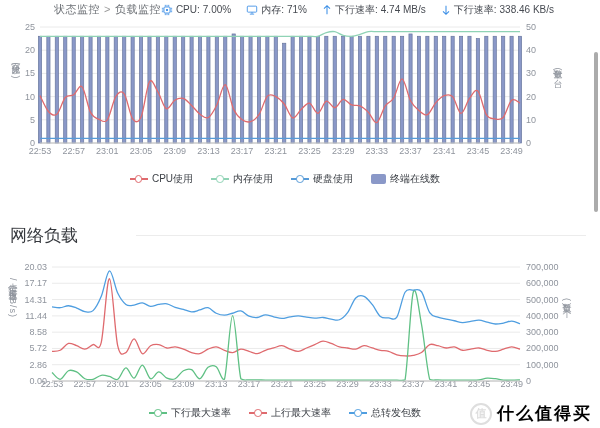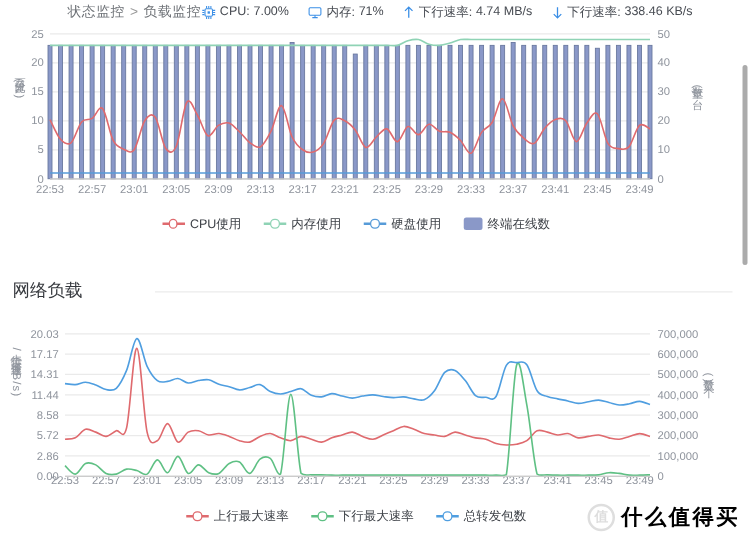--- a/index.html
+++ b/index.html
@@ -17,21 +17,21 @@
           font-size:9px;color:#8f949d;letter-spacing:1px;}
   .legend{position:absolute;left:0;width:570px;display:flex;justify-content:center;
           align-items:flex-end;gap:18px;font-size:10px;color:#3b3f45;}
   .litem{display:flex;align-items:center;gap:4px;cursor:pointer;}
   .lmark{position:relative;width:18px;height:10px;display:inline-block;}
   .lmark::before{content:"";position:absolute;left:0;right:0;top:4.2px;height:1.6px;background:var(--c);}
   .lmark::after{content:"";position:absolute;left:5px;top:1px;width:5.5px;height:5.5px;
                 border:1.6px solid var(--c);border-radius:50%;background:#fff;}
   .lmark-bar{width:15px;height:10px;border-radius:2px;display:inline-block;}
   .section-head{position:absolute;top:224px;left:10px;right:14px;display:flex;align-items:center;}
-  .section-title{font-size:14px;color:#36393e;}
+  .section-title{font-size:17px;color:#36393e;}
   .section-divider{flex:1;height:1px;background:#ececec;margin-left:58px;}
   svg.chart{position:absolute;left:0;}
   .watermark{position:absolute;right:8px;bottom:3px;display:flex;align-items:center;gap:5px;
              color:#dcdcdc;user-select:none;}
   .wm-circle{width:18px;height:18px;border:2px solid #dedede;border-radius:50%;display:flex;
              align-items:center;justify-content:center;font-size:11px;font-weight:bold;color:#dedede;}
   .wm-text{font-size:17px;font-weight:bold;letter-spacing:2px;color:#000000;}
   .scroll-thumb{position:absolute;left:594px;top:52px;width:4px;height:160px;
                 background:#ababab;border-radius:2px;}
 </style>
@@ -248,26 +248,26 @@
       <text x="446.10526315789474" y="139" text-anchor="middle" font-size="9" fill="#8f949d">23:41</text>
       <text x="478.94736842105266" y="139" text-anchor="middle" font-size="9" fill="#8f949d">23:45</text>
       <text x="511.7894736842105" y="139" text-anchor="middle" font-size="9" fill="#8f949d">23:49</text>
       <path d="M52,103.40439340988517C53.368421052631575,103.21467798302547,57.473684210526315,103.59410883674488,60.21052631578947,102.26610084872691C62.94736842105263,100.93809286070893,65.68421052631578,96.19520718921618,68.42105263157895,95.43634548177734C71.15789473684211,94.6774837743385,73.89473684210526,96.76435346979531,76.63157894736842,97.71293060409386C79.36842105263159,98.6615077383924,82.10526315789474,101.31752371442836,84.84210526315789,101.12780828756866C87.57894736842104,100.93809286070895,90.3157894736842,97.71293060409386,93.05263157894737,96.57463804293559C95.78947368421053,95.43634548177732,98.5263157894737,105.30154767848228,101.26315789473685,94.29805292061907C104,83.29455816275586,106.73684210526315,29.984523215177237,109.47368421052632,30.553669495756367C112.21052631578948,31.122815776335496,114.94736842105263,85.38142785821267,117.6842105263158,97.71293060409386C120.42105263157896,110.04443334997504,123.15789473684211,105.6809785322017,125.89473684210526,104.54268597104344C128.6315789473684,103.40439340988517,131.3684210526316,90.69345981028458,134.10526315789474,90.88317523714429C136.8421052631579,91.07289066400399,139.57894736842107,104.54268597104343,142.31578947368422,105.68097853220169C145.05263157894737,106.81927109335996,147.78947368421055,99.23065401897153,150.5263157894737,97.71293060409386C153.26315789473685,96.19520718921618,156.00000000000003,96.19520718921616,158.73684210526318,96.57463804293559C161.47368421052633,96.95406889665502,164.21052631578948,99.61008487269096,166.94736842105263,99.98951572641039C169.68421052631578,100.36894658012982,172.42105263157896,98.66150773839242,175.1578947368421,98.85122316525212C177.89473684210526,99.04093859211183,180.63157894736844,100.17923115327011,183.3684210526316,101.12780828756866C186.10526315789474,102.0763854218672,188.8421052631579,103.7838242636046,191.57894736842104,104.54268597104344C194.3157894736842,105.30154767848228,197.05263157894737,106.25012481278083,199.78947368421052,105.68097853220169C202.52631578947367,105.11183225162256,205.26315789473685,102.26610084872692,208,101.12780828756866C210.73684210526315,99.98951572641039,213.47368421052633,98.66150773839242,216.21052631578948,98.85122316525212C218.94736842105263,99.04093859211183,221.6842105263158,101.31752371442835,224.42105263157896,102.26610084872691C227.1578947368421,103.21467798302547,229.89473684210526,104.73240139790315,232.6315789473684,104.54268597104344C235.36842105263156,104.35297054418373,238.10526315789474,101.31752371442836,240.8421052631579,101.12780828756866C243.57894736842104,100.93809286070895,246.31578947368422,102.64553170244633,249.05263157894737,103.40439340988517C251.78947368421052,104.16325511732401,254.5263157894737,105.8706939590614,257.2631578947369,105.68097853220169C260.00000000000006,105.49126310534199,262.73684210526324,103.21467798302545,265.47368421052636,102.26610084872691C268.2105263157895,101.31752371442836,270.9473684210526,100.74837743384923,273.6842105263158,99.98951572641039C276.42105263157896,99.23065401897155,279.1578947368421,97.52321517723415,281.89473684210526,97.71293060409386C284.63157894736844,97.90264603095356,287.36842105263156,100.17923115327011,290.10526315789474,101.12780828756866C292.8421052631579,102.0763854218672,295.57894736842104,103.59410883674488,298.3157894736842,103.40439340988517C301.0526315789474,103.21467798302547,303.78947368421046,101.12780828756866,306.52631578947364,99.98951572641039C309.2631578947368,98.85122316525212,312,97.71293060409386,314.7368421052632,96.57463804293559C317.47368421052636,95.43634548177732,320.2105263157895,93.34947578632053,322.94736842105266,93.15976035946082C325.68421052631584,92.97004493260111,328.42105263157896,94.48776834747879,331.1578947368421,95.43634548177734C333.8947368421052,96.38492261607588,336.6315789473684,98.09236145781328,339.36842105263156,98.85122316525212C342.10526315789474,99.61008487269096,344.84210526315786,99.61008487269096,347.57894736842104,99.98951572641039C350.3157894736842,100.36894658012982,353.05263157894734,101.50723914128808,355.7894736842105,101.12780828756866C358.5263157894737,100.74837743384923,361.2631578947368,97.90264603095356,364,97.71293060409386C366.7368421052632,97.52321517723415,369.4736842105263,99.23065401897155,372.2105263157895,99.98951572641039C374.94736842105266,100.74837743384923,377.6842105263158,101.69695456814777,380.42105263157896,102.26610084872691C383.15789473684214,102.83524712930604,385.89473684210526,102.64553170244633,388.63157894736844,103.40439340988517C391.3684210526316,104.16325511732401,394.1052631578948,106.06040938592112,396.8421052631579,106.81927109335996C399.57894736842104,107.5781328007988,402.31578947368416,107.86270594108836,405.05263157894734,107.95756365451822C407.7894736842105,108.05242136794809,410.52631578947364,107.95756365451822,413.2631578947368,107.38841737393909C416,106.81927109335996,418.7368421052631,106.34498252621069,421.4736842105263,104.54268597104344C424.2105263157895,102.7403894158762,426.9473684210526,97.71293060409386,429.6842105263158,96.57463804293559C432.42105263157896,95.43634548177732,435.1578947368421,97.14378432351472,437.89473684210526,97.71293060409386C440.63157894736844,98.28207688467299,443.36842105263156,99.79980029955068,446.10526315789474,99.98951572641039C448.8421052631579,100.1792311532701,451.57894736842104,98.47179231153271,454.3157894736842,98.85122316525212C457.0526315789474,99.23065401897153,459.7894736842105,101.88666999500748,462.5263157894737,102.26610084872691C465.2631578947369,102.64553170244633,468,101.50723914128807,470.7368421052632,101.12780828756866C473.47368421052636,100.74837743384924,476.2105263157895,99.79980029955068,478.94736842105266,99.98951572641039C481.68421052631584,100.1792311532701,484.42105263157896,101.69695456814777,487.1578947368421,102.26610084872691C489.8947368421052,102.83524712930604,492.6315789473684,103.59410883674488,495.36842105263156,103.40439340988517C498.10526315789474,103.21467798302547,500.84210526315786,101.8866699950075,503.57894736842104,101.12780828756866C506.3157894736842,100.36894658012982,509.05263157894734,98.85122316525212,511.7894736842105,98.85122316525212C514.5263157894736,98.85122316525212,518.6315789473684,100.74837743384923,520,101.12780828756866" fill="none" stroke="#df6a6e" stroke-width="1.3" stroke-linejoin="round"></path>
       <path d="M52,124.46280579131303C53.368421052631575,125.6010983524713,57.473684210526315,131.57713429855215,60.21052631578947,131.2925611582626C62.94736842105263,131.00798801797305,65.68421052631578,123.98851722416374,68.42105263157895,122.75536694957563C71.15789473684211,121.52221667498752,73.89473684210526,122.56565152271592,76.63157894736842,123.8936595107339C79.36842105263159,125.22166749875187,82.10526315789474,129.49026460309534,84.84210526315789,130.72341487768347C87.57894736842104,131.9565651522716,90.3157894736842,131.86170743884173,93.05263157894737,131.2925611582626C95.78947368421053,130.72341487768347,98.5263157894737,127.78282576135796,101.26315789473685,127.30853719420868C104,126.83424862705941,106.73684210526315,127.78282576135797,109.47368421052632,128.44682975536696C112.21052631578948,129.11083374937596,114.94736842105263,132.71542685971042,117.6842105263158,131.2925611582626C120.42105263157896,129.86969545681478,123.15789473684211,120.09935097353969,125.89473684210526,119.90963554667998C128.6315789473684,119.71992011982027,131.3684210526316,130.6285571642536,134.10526315789474,130.15426859710433C136.8421052631579,129.67998002995506,139.57894736842107,116.96904643035447,142.31578947368422,117.06390414378433C145.05263157894737,117.15876185721419,147.78947368421055,129.5851223165252,150.5263157894737,130.72341487768347C153.26315789473685,131.86170743884173,156.00000000000003,123.98851722416376,158.73684210526318,123.8936595107339C161.47368421052633,123.79880179730404,164.21052631578948,129.01597603594607,166.94736842105263,130.15426859710433C169.68421052631578,131.2925611582626,172.42105263157896,131.9565651522716,175.1578947368421,130.72341487768347C177.89473684210526,129.49026460309534,180.63157894736844,124.27309036445331,183.3684210526316,122.75536694957563C186.10526315789474,121.23764353469795,188.8421052631579,120.2890664003994,191.57894736842104,121.61707438841738C194.3157894736842,122.94508237643535,197.05263157894737,131.10284573140288,199.78947368421052,130.72341487768347C202.52631578947367,130.34398402396405,205.26315789473685,121.33250124812781,208,119.34048926610085C210.73684210526315,117.34847728407388,213.47368421052633,116.77933100349475,216.21052631578948,118.77134298552171C218.94736842105263,120.76335496754868,221.6842105263158,133,224.42105263157896,131.2925611582626C227.1578947368421,122.75536694957563,229.89473684210526,67.64303544682976,232.6315789473684,67.5481777333999C235.36842105263156,67.45332001997004,238.10526315789474,120.00449326010983,240.8421052631579,130.72341487768347C243.57894736842104,133,246.31578947368422,131.671992011982,249.05263157894737,131.86170743884173C251.78947368421052,132.05142286570145,254.5263157894737,131.8142785821268,257.2631578947369,131.86170743884173C260.00000000000006,131.90913629555666,262.73684210526324,132.09885172241638,265.47368421052636,132.14628057913131C268.2105263157895,132.19370943584624,270.9473684210526,132.14628057913131,273.6842105263158,132.14628057913131C276.42105263157896,132.14628057913131,279.1578947368421,132.14628057913131,281.89473684210526,132.14628057913131C284.63157894736844,132.14628057913131,287.36842105263156,132.14628057913131,290.10526315789474,132.14628057913131C292.8421052631579,132.14628057913131,295.57894736842104,132.14628057913131,298.3157894736842,132.14628057913131C301.0526315789474,132.14628057913131,303.78947368421046,132.14628057913131,306.52631578947364,132.14628057913131C309.2631578947368,132.14628057913131,312,132.14628057913131,314.7368421052632,132.14628057913131C317.47368421052636,132.14628057913131,320.2105263157895,132.14628057913131,322.94736842105266,132.14628057913131C325.68421052631584,132.14628057913131,328.42105263157896,132.14628057913131,331.1578947368421,132.14628057913131C333.8947368421052,132.14628057913131,336.6315789473684,132.14628057913131,339.36842105263156,132.14628057913131C342.10526315789474,132.14628057913131,344.84210526315786,132.14628057913131,347.57894736842104,132.14628057913131C350.3157894736842,132.14628057913131,353.05263157894734,132.14628057913131,355.7894736842105,132.14628057913131C358.5263157894737,132.14628057913131,361.2631578947368,132.14628057913131,364,132.14628057913131C366.7368421052632,132.14628057913131,369.4736842105263,132.14628057913131,372.2105263157895,132.14628057913131C374.94736842105266,132.14628057913131,377.6842105263158,132.14628057913131,380.42105263157896,132.14628057913131C383.15789473684214,132.14628057913131,385.89473684210526,132.14628057913131,388.63157894736844,132.14628057913131C391.3684210526316,132.14628057913131,394.1052631578948,132.19370943584624,396.8421052631579,132.14628057913131C399.57894736842104,132.09885172241638,402.31578947368416,133,405.05263157894734,131.86170743884173C407.7894736842105,117.2061907139291,410.52631578947364,53.50923614578133,413.2631578947368,44.21318022965552C416,34.91712431352971,418.7368421052631,61.57214178731903,421.4736842105263,76.08537194208688C424.2105263157895,90.59860209685473,426.9473684210526,121.99650524213679,429.6842105263158,131.2925611582626C432.42105263157896,133,435.1578947368421,131.71942086869694,437.89473684210526,131.86170743884173C440.63157894736844,132.00399400898652,443.36842105263156,132.09885172241638,446.10526315789474,132.14628057913131C448.8421052631579,132.19370943584624,451.57894736842104,132.14628057913131,454.3157894736842,132.14628057913131C457.0526315789474,132.14628057913131,459.7894736842105,132.14628057913131,462.5263157894737,132.14628057913131C465.2631578947369,132.14628057913131,468,132.19370943584624,470.7368421052632,132.14628057913131C473.47368421052636,132.09885172241638,476.2105263157895,132.19370943584624,478.94736842105266,131.86170743884173C481.68421052631584,131.52970544183722,484.42105263157896,130.34398402396405,487.1578947368421,130.15426859710433C489.8947368421052,129.9645531702446,492.6315789473684,130.39141288067896,495.36842105263156,130.72341487768347C498.10526315789474,131.05541687468798,500.84210526315786,131.90913629555666,503.57894736842104,132.14628057913131C506.3157894736842,132.38342486270597,509.05263157894734,132.19370943584624,511.7894736842105,132.14628057913131C514.5263157894736,132.09885172241638,518.6315789473684,131.90913629555666,520,131.86170743884173" fill="none" stroke="#5fc084" stroke-width="1.3" stroke-linejoin="round"></path>
       <path d="M52,58.89999999999999C53.368421052631575,59.03571428571428,57.473684210526315,59.904285714285706,60.21052631578947,59.71428571428571C62.94736842105263,59.52428571428571,65.68421052631578,57.70571428571428,68.42105263157895,57.75999999999999C71.15789473684211,57.8142857142857,73.89473684210526,59.06285714285713,76.63157894736842,60.03999999999999C79.36842105263159,61.01714285714285,82.10526315789474,63.18857142857143,84.84210526315789,63.62285714285714C87.57894736842104,64.05714285714286,90.3157894736842,65.19714285714286,93.05263157894737,62.64571428571429C95.78947368421053,60.09428571428572,98.5263157894737,54.93714285714286,101.26315789473685,48.31428571428572C104,41.691428571428574,106.73684210526315,23.451428571428565,109.47368421052632,22.90857142857142C112.21052631578948,22.365714285714276,114.94736842105263,39.46571428571428,117.6842105263158,45.05714285714285C120.42105263157896,50.64857142857142,123.15789473684211,54.44857142857144,125.89473684210526,56.45714285714287C128.6315789473684,58.4657142857143,131.3684210526316,57.379999999999995,134.10526315789474,57.10857142857142C136.8421052631579,56.83714285714285,139.57894736842107,54.61142857142856,142.31578947368422,54.82857142857142C145.05263157894737,55.04571428571428,147.78947368421055,58.14,150.5263157894737,58.41142857142857C153.26315789473685,58.682857142857145,156.00000000000003,56.891428571428584,158.73684210526318,56.45714285714287C161.47368421052633,56.022857142857156,164.21052631578948,55.31714285714286,166.94736842105263,55.80571428571429C169.68421052631578,56.294285714285714,172.42105263157896,58.4657142857143,175.1578947368421,59.38857142857144C177.89473684210526,60.31142857142858,180.63157894736844,60.582857142857144,183.3684210526316,61.34285714285714C186.10526315789474,62.10285714285714,188.8421052631579,63.839999999999996,191.57894736842104,63.94857142857143C194.3157894736842,64.05714285714285,197.05263157894737,62.699999999999996,199.78947368421052,61.99428571428571C202.52631578947367,61.28857142857142,205.26315789473685,59.171428571428564,208,59.71428571428571C210.73684210526315,60.25714285714285,213.47368421052633,64.00285714285714,216.21052631578948,65.25142857142856C218.94736842105263,66.49999999999999,221.6842105263158,67.20571428571428,224.42105263157896,67.20571428571428C227.1578947368421,67.20571428571428,229.89473684210526,65.95714285714286,232.6315789473684,65.25142857142856C235.36842105263156,64.54571428571427,238.10526315789474,62.482857142857135,240.8421052631579,62.97142857142856C243.57894736842104,63.45999999999999,246.31578947368422,67.09714285714284,249.05263157894737,68.18285714285713C251.78947368421052,69.26857142857142,254.5263157894737,69.70285714285714,257.2631578947369,69.48571428571428C260.00000000000006,69.26857142857142,262.73684210526324,66.98857142857143,265.47368421052636,66.88000000000001C268.2105263157895,66.77142857142859,270.9473684210526,68.23714285714286,273.6842105263158,68.83428571428571C276.42105263157896,69.43142857142857,279.1578947368421,70.46285714285713,281.89473684210526,70.46285714285713C284.63157894736844,70.46285714285713,287.36842105263156,69.26857142857142,290.10526315789474,68.83428571428571C292.8421052631579,68.4,295.57894736842104,67.80285714285715,298.3157894736842,67.85714285714286C301.0526315789474,67.91142857142857,303.78947368421046,68.78,306.52631578947364,69.16C309.2631578947368,69.53999999999999,312,70.08285714285715,314.7368421052632,70.13714285714286C317.47368421052636,70.19142857142857,320.2105263157895,69.32285714285713,322.94736842105266,69.48571428571428C325.68421052631584,69.64857142857143,328.42105263157896,70.73428571428573,331.1578947368421,71.11428571428573C333.8947368421052,71.49428571428572,336.6315789473684,72.85142857142858,339.36842105263156,71.7657142857143C342.10526315789474,70.68,344.84210526315786,68.23714285714287,347.57894736842104,64.60000000000001C350.3157894736842,60.96285714285715,353.05263157894734,52.657142857142865,355.7894736842105,49.94285714285715C358.5263157894737,47.228571428571435,361.2631578947368,47.22857142857143,364,48.31428571428572C366.7368421052632,49.400000000000006,369.4736842105263,53.09142857142859,372.2105263157895,56.45714285714287C374.94736842105266,59.82285714285715,377.6842105263158,66.28285714285715,380.42105263157896,68.50857142857143C383.15789473684214,70.7342857142857,385.89473684210526,69.70285714285714,388.63157894736844,69.81142857142856C391.3684210526316,69.91999999999999,394.1052631578948,73.42142857142856,396.8421052631579,69.16C399.57894736842104,64.89857142857143,402.31578947368416,48.74857142857143,405.05263157894734,44.24285714285715C407.7894736842105,39.737142857142864,410.52631578947364,42.207142857142856,413.2631578947368,42.12571428571428C416,42.04428571428571,418.7368421052631,40.00857142857143,421.4736842105263,43.754285714285714C424.2105263157895,47.5,426.9473684210526,60.3657142857143,429.6842105263158,64.60000000000001C432.42105263157896,68.83428571428573,435.1578947368421,68.07428571428571,437.89473684210526,69.16C440.63157894736844,70.24571428571429,443.36842105263156,70.51714285714287,446.10526315789474,71.11428571428573C448.8421052631579,71.71142857142858,451.57894736842104,72.14571428571428,454.3157894736842,72.74285714285713C457.0526315789474,73.33999999999999,459.7894736842105,74.58857142857144,462.5263157894737,74.69714285714286C465.2631578947369,74.80571428571429,468,73.82857142857142,470.7368421052632,73.3942857142857C473.47368421052636,72.95999999999998,476.2105263157895,71.98285714285713,478.94736842105266,72.09142857142857C481.68421052631584,72.2,484.42105263157896,73.39428571428573,487.1578947368421,74.0457142857143C489.8947368421052,74.69714285714286,492.6315789473684,75.83714285714287,495.36842105263156,76C498.10526315789474,76.16285714285713,500.84210526315786,75.51142857142857,503.57894736842104,75.02285714285713C506.3157894736842,74.5342857142857,509.05263157894734,72.96000000000001,511.7894736842105,73.06857142857143C514.5263157894736,73.17714285714285,518.6315789473684,75.24,520,75.6742857142857" fill="none" stroke="#4f9ee0" stroke-width="1.3" stroke-linejoin="round"></path>
       <line x1="52" y1="133" x2="520" y2="133" stroke="#cccccc"></line>
     </svg>
   <div class="legend" id="legend2" style="top:406px;">
       <span class="litem">
+        <span class="lmark" style="--c: #5fc084;"></span>
+        <span>下行最大速率</span>
+      </span>
+      <span class="litem">
         <span class="lmark" style="--c: #df6a6e;"></span>
         <span>上行最大速率</span>
-      </span>
-      <span class="litem">
-        <span class="lmark" style="--c: #5fc084;"></span>
-        <span>下行最大速率</span>
       </span>
       <span class="litem">
         <span class="lmark" style="--c: #4f9ee0;"></span>
         <span>总转发包数</span>
       </span>
     </div>
 
   <div class="watermark">
     <span class="wm-circle">值</span>
     <span class="wm-text">什么值得买</span>

